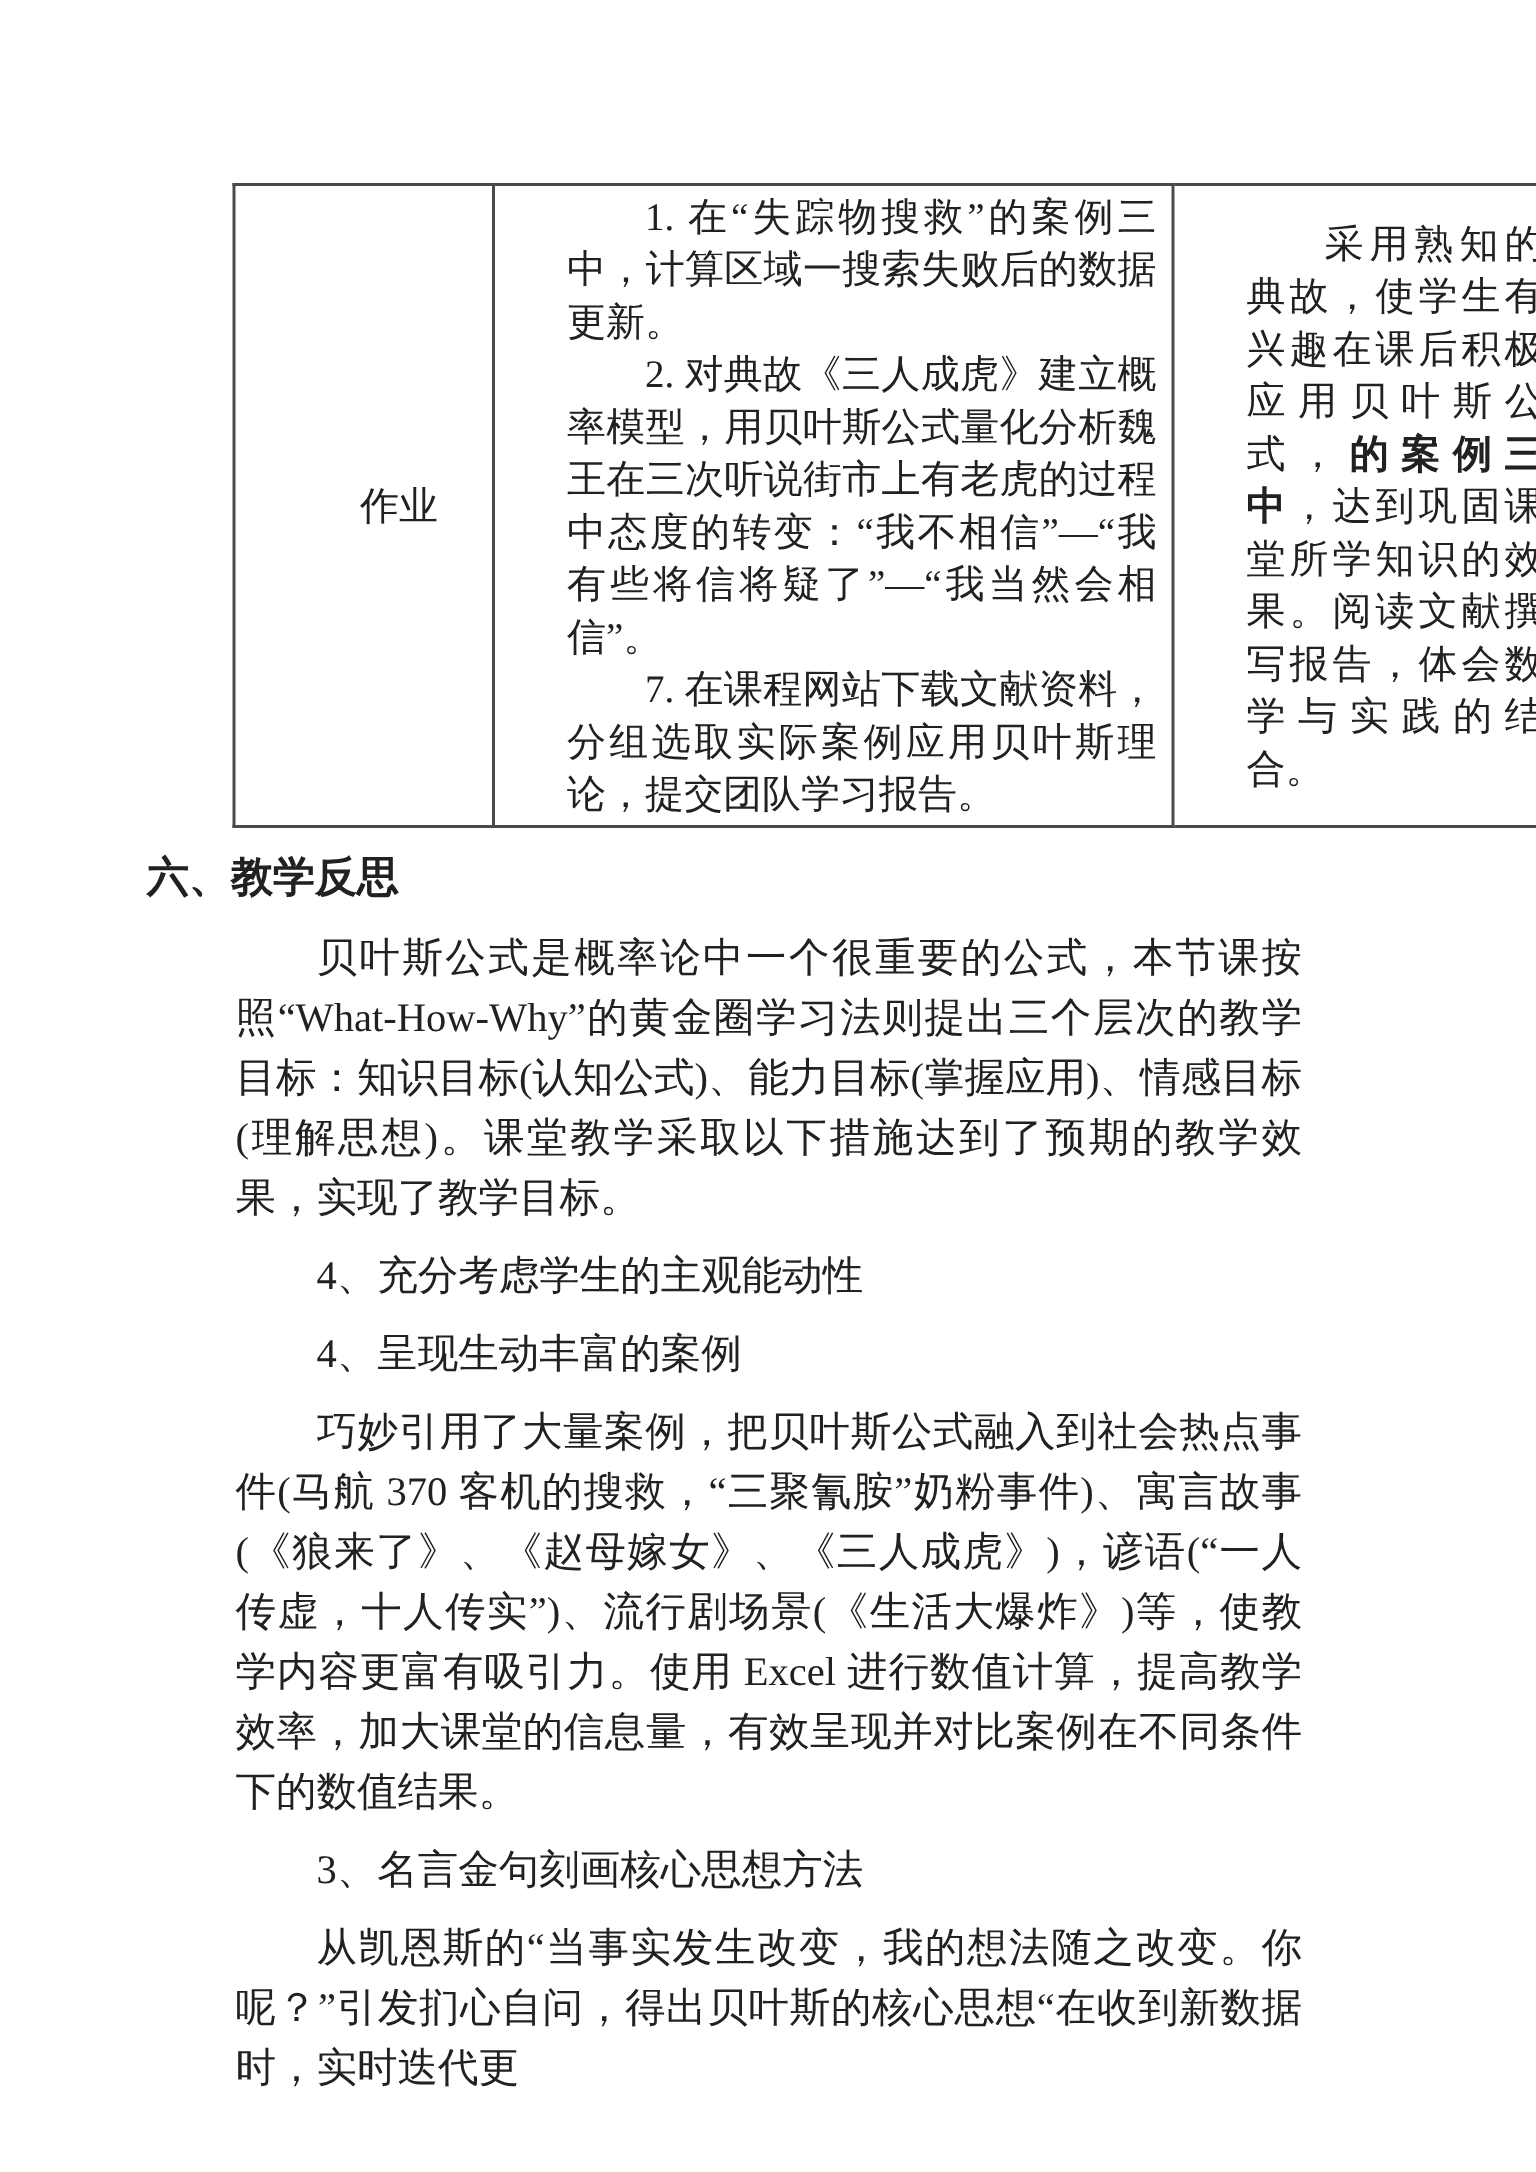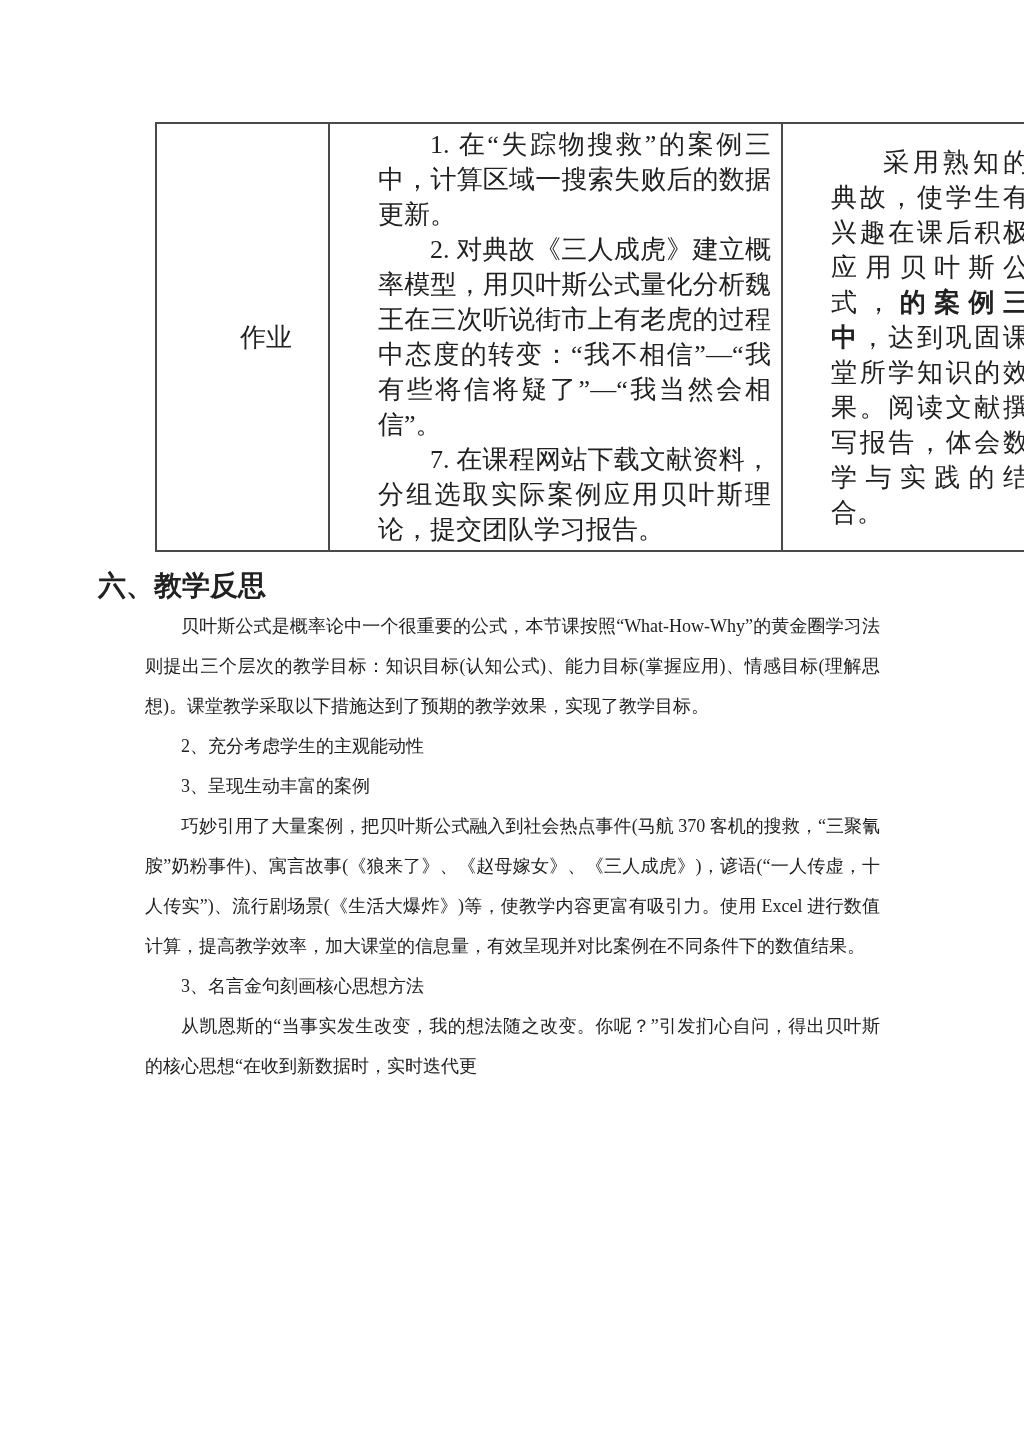--- a/index.html
+++ b/index.html
@@ -64,22 +64,22 @@
   .section-heading {
     margin: 14px 144px 0 98px;
     font-size: 28px;
     line-height: 40px;
     font-weight: 700;
   }
   .section-body {
     margin: 0 144px 0 145px;
   }
   .section-body p {
-    margin: 0;
-    font-size: 18px;
+    margin: 12px;
+    font-size: 27px;
     line-height: 40px;
     text-indent: 2em;
     text-align: justify;
     text-justify: inter-ideograph;
   }
   .section-body p.subitem {
     text-align: left;
   }
 </style>
 </head>
@@ -104,20 +104,20 @@
           <p id="purpose"><span>采用熟知的典故，使学生有兴趣在课后积极应用贝叶斯公式，</span><span class="bold">的案例三中</span><span>，达到巩固课堂所学知识的效果。阅读文献撰写报告，体会数学与实践的结合。</span></p>
         </td>
       </tr>
     </tbody>
   </table>
 
   <h2 class="section-heading">六、教学反思</h2>
 
   <div id="paragraphs" class="section-body">
       <p class="body">贝叶斯公式是概率论中一个很重要的公式，本节课按照“What-How-Why”的黄金圈学习法则提出三个层次的教学目标：知识目标(认知公式)、能力目标(掌握应用)、情感目标(理解思想)。课堂教学采取以下措施达到了预期的教学效果，实现了教学目标。</p>
-      <p class="subitem">2、充分考虑学生的主观能动性</p>
-      <p class="subitem">3、呈现生动丰富的案例</p>
+      <p class="subitem">4、充分考虑学生的主观能动性</p>
+      <p class="subitem">4、呈现生动丰富的案例</p>
       <p class="body">巧妙引用了大量案例，把贝叶斯公式融入到社会热点事件(马航 370 客机的搜救，“三聚氰胺”奶粉事件)、寓言故事(《狼来了》、《赵母嫁女》、《三人成虎》)，谚语(“一人传虚，十人传实”)、流行剧场景(《生活大爆炸》)等，使教学内容更富有吸引力。使用 Excel 进行数值计算，提高教学效率，加大课堂的信息量，有效呈现并对比案例在不同条件下的数值结果。</p>
       <p class="subitem">3、名言金句刻画核心思想方法</p>
       <p class="body">从凯恩斯的“当事实发生改变，我的想法随之改变。你呢？”引发扪心自问，得出贝叶斯的核心思想“在收到新数据时，实时迭代更</p>
     </div>
 
 </div>
 
 </body></html>

